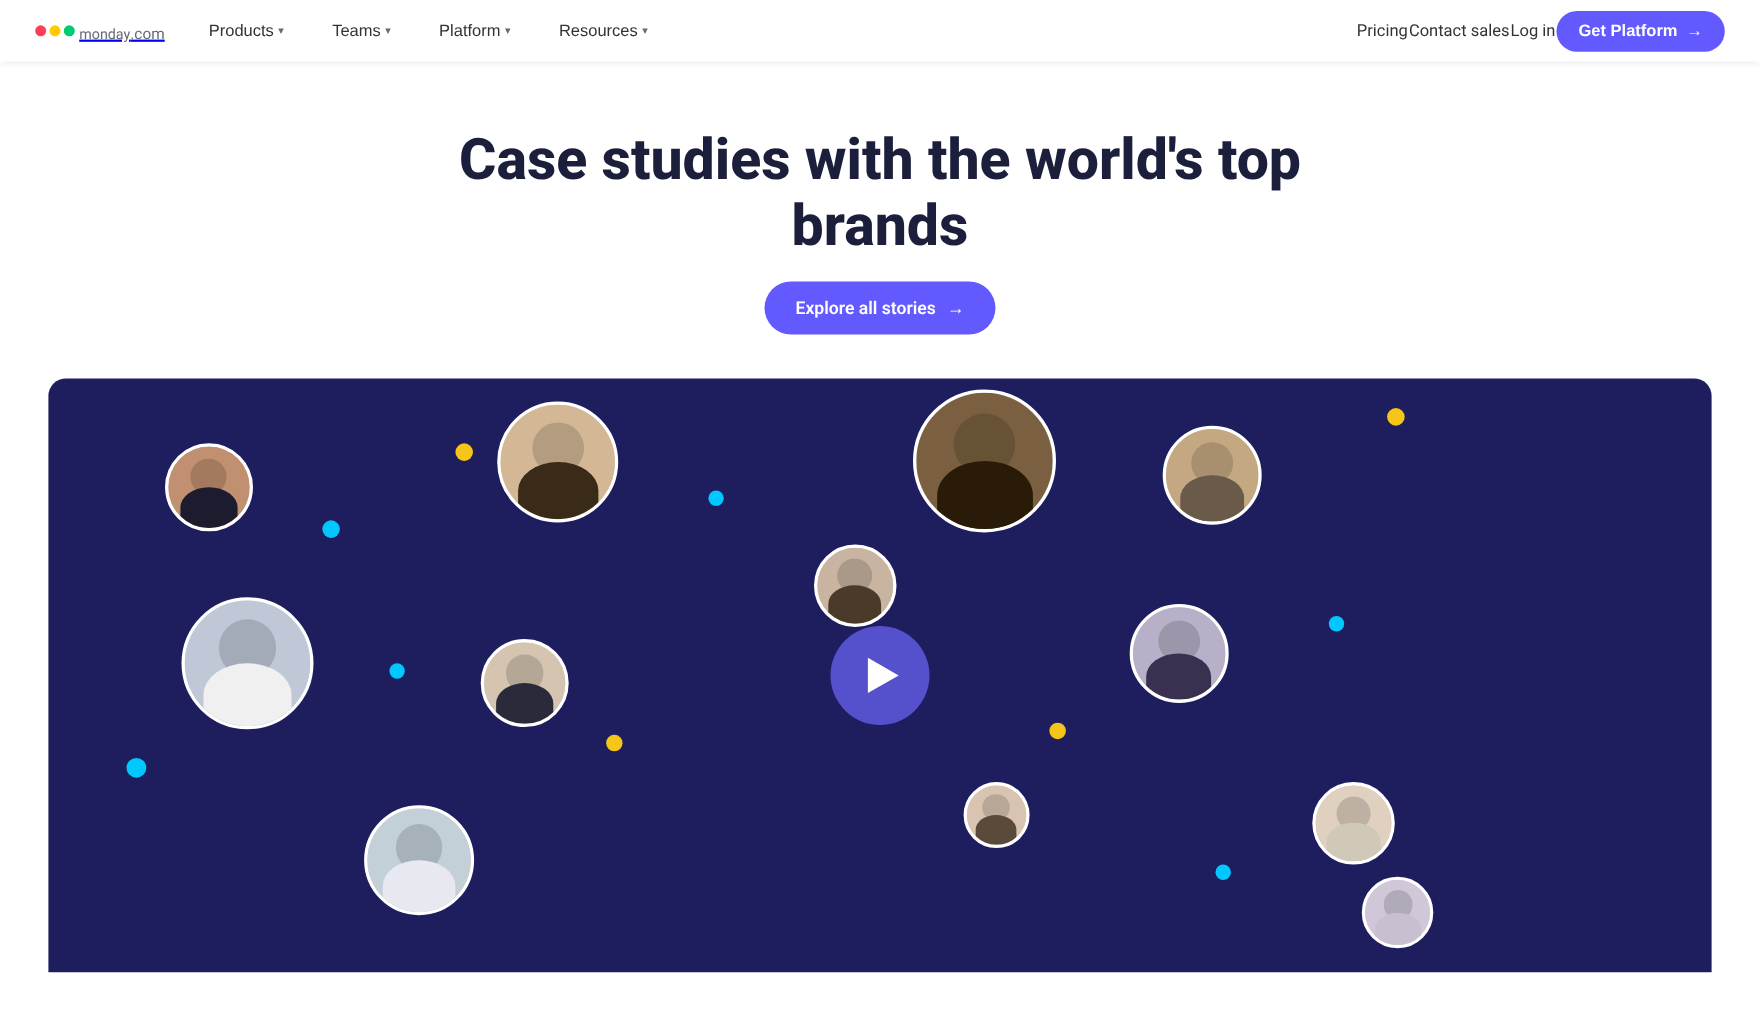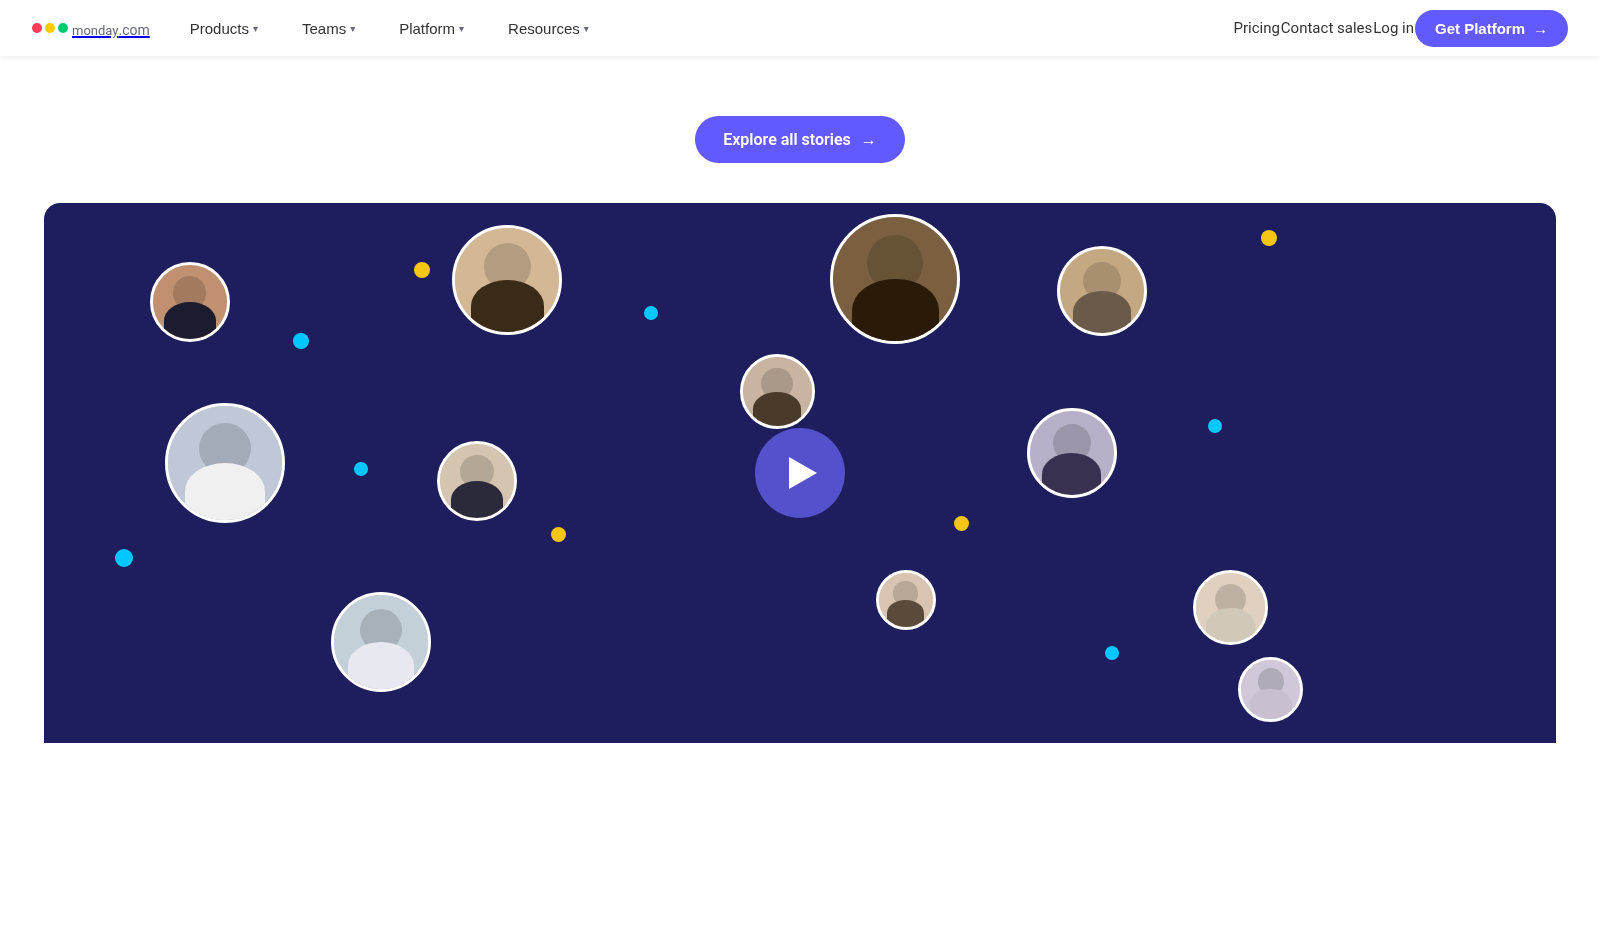--- a/index.html
+++ b/index.html
@@ -181,20 +181,21 @@
     <button class="get-started-btn">
       <span>Get Platform</span>
       <span>→</span>
     </button>
   </div>
 </nav>
 
 <main>
 
   <section class="hero-section">
+    <h1 class="hero-title">Case studies with the world's top brands</h1>
     <a class="explore-btn" href="#">
       <span>Explore all stories</span>
       <span>→</span>
     </a>
   </section>
 
   <div class="video-section" id="video-section">
 
   <div class="dot" style="width: 16px; height: 16px; background: rgb(245, 197, 24); left: 24.5%; top: 11%;"></div>
       <div class="dot" style="width: 16px; height: 16px; background: rgb(0, 200, 255); left: 16.5%; top: 24%;"></div>

